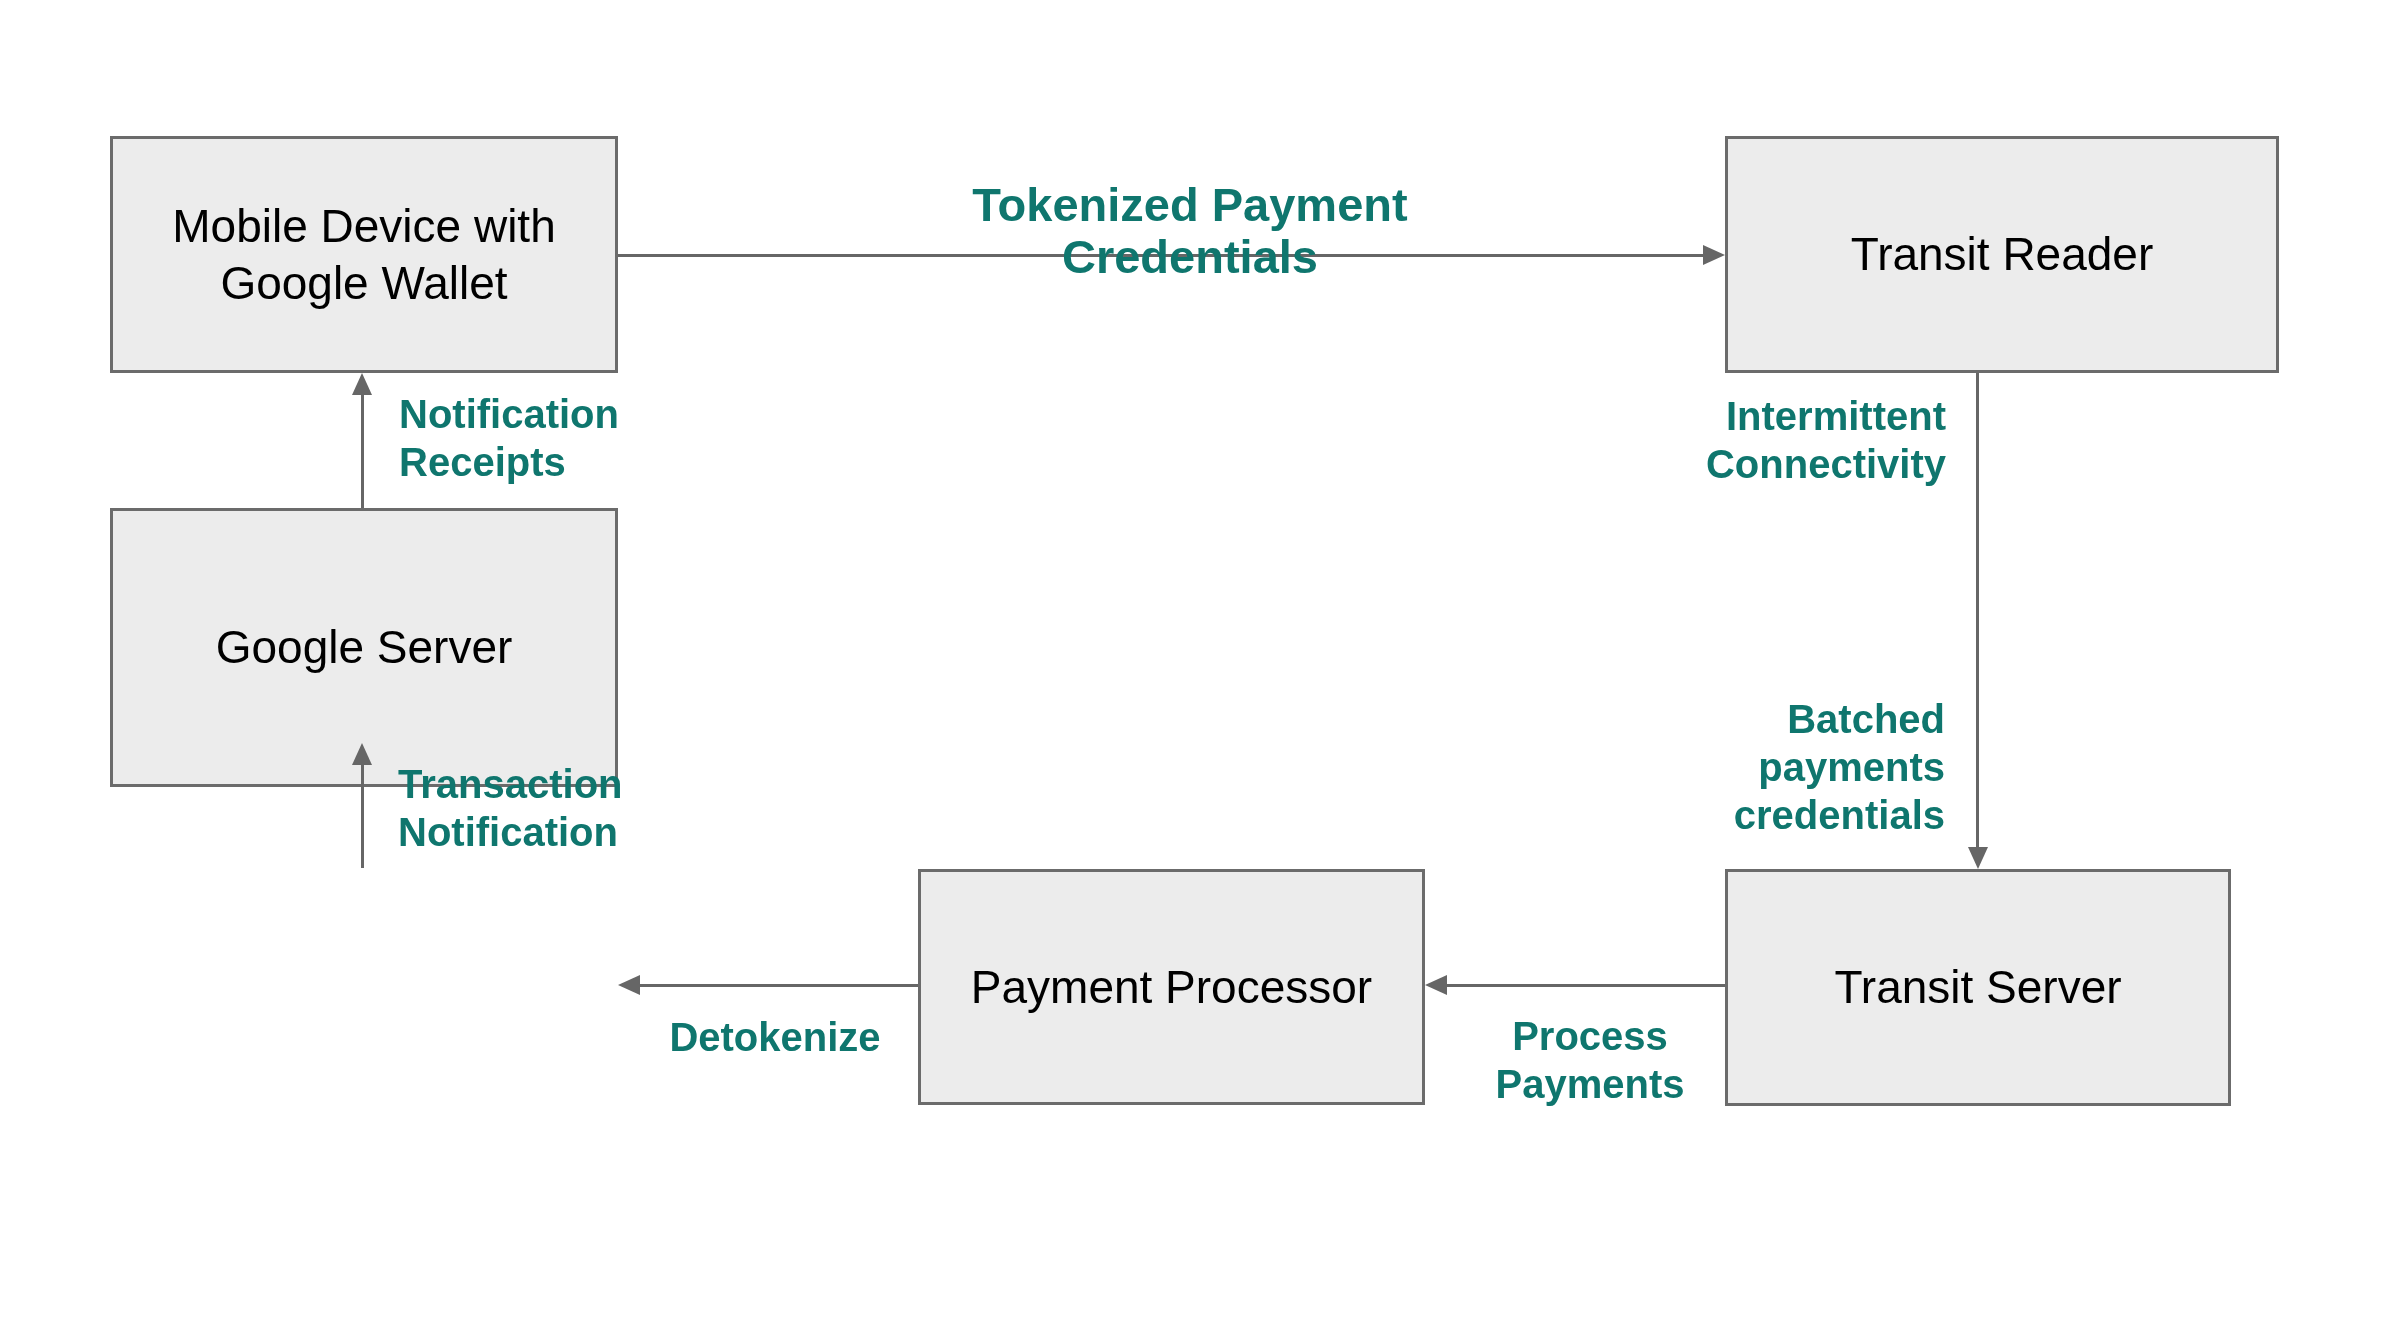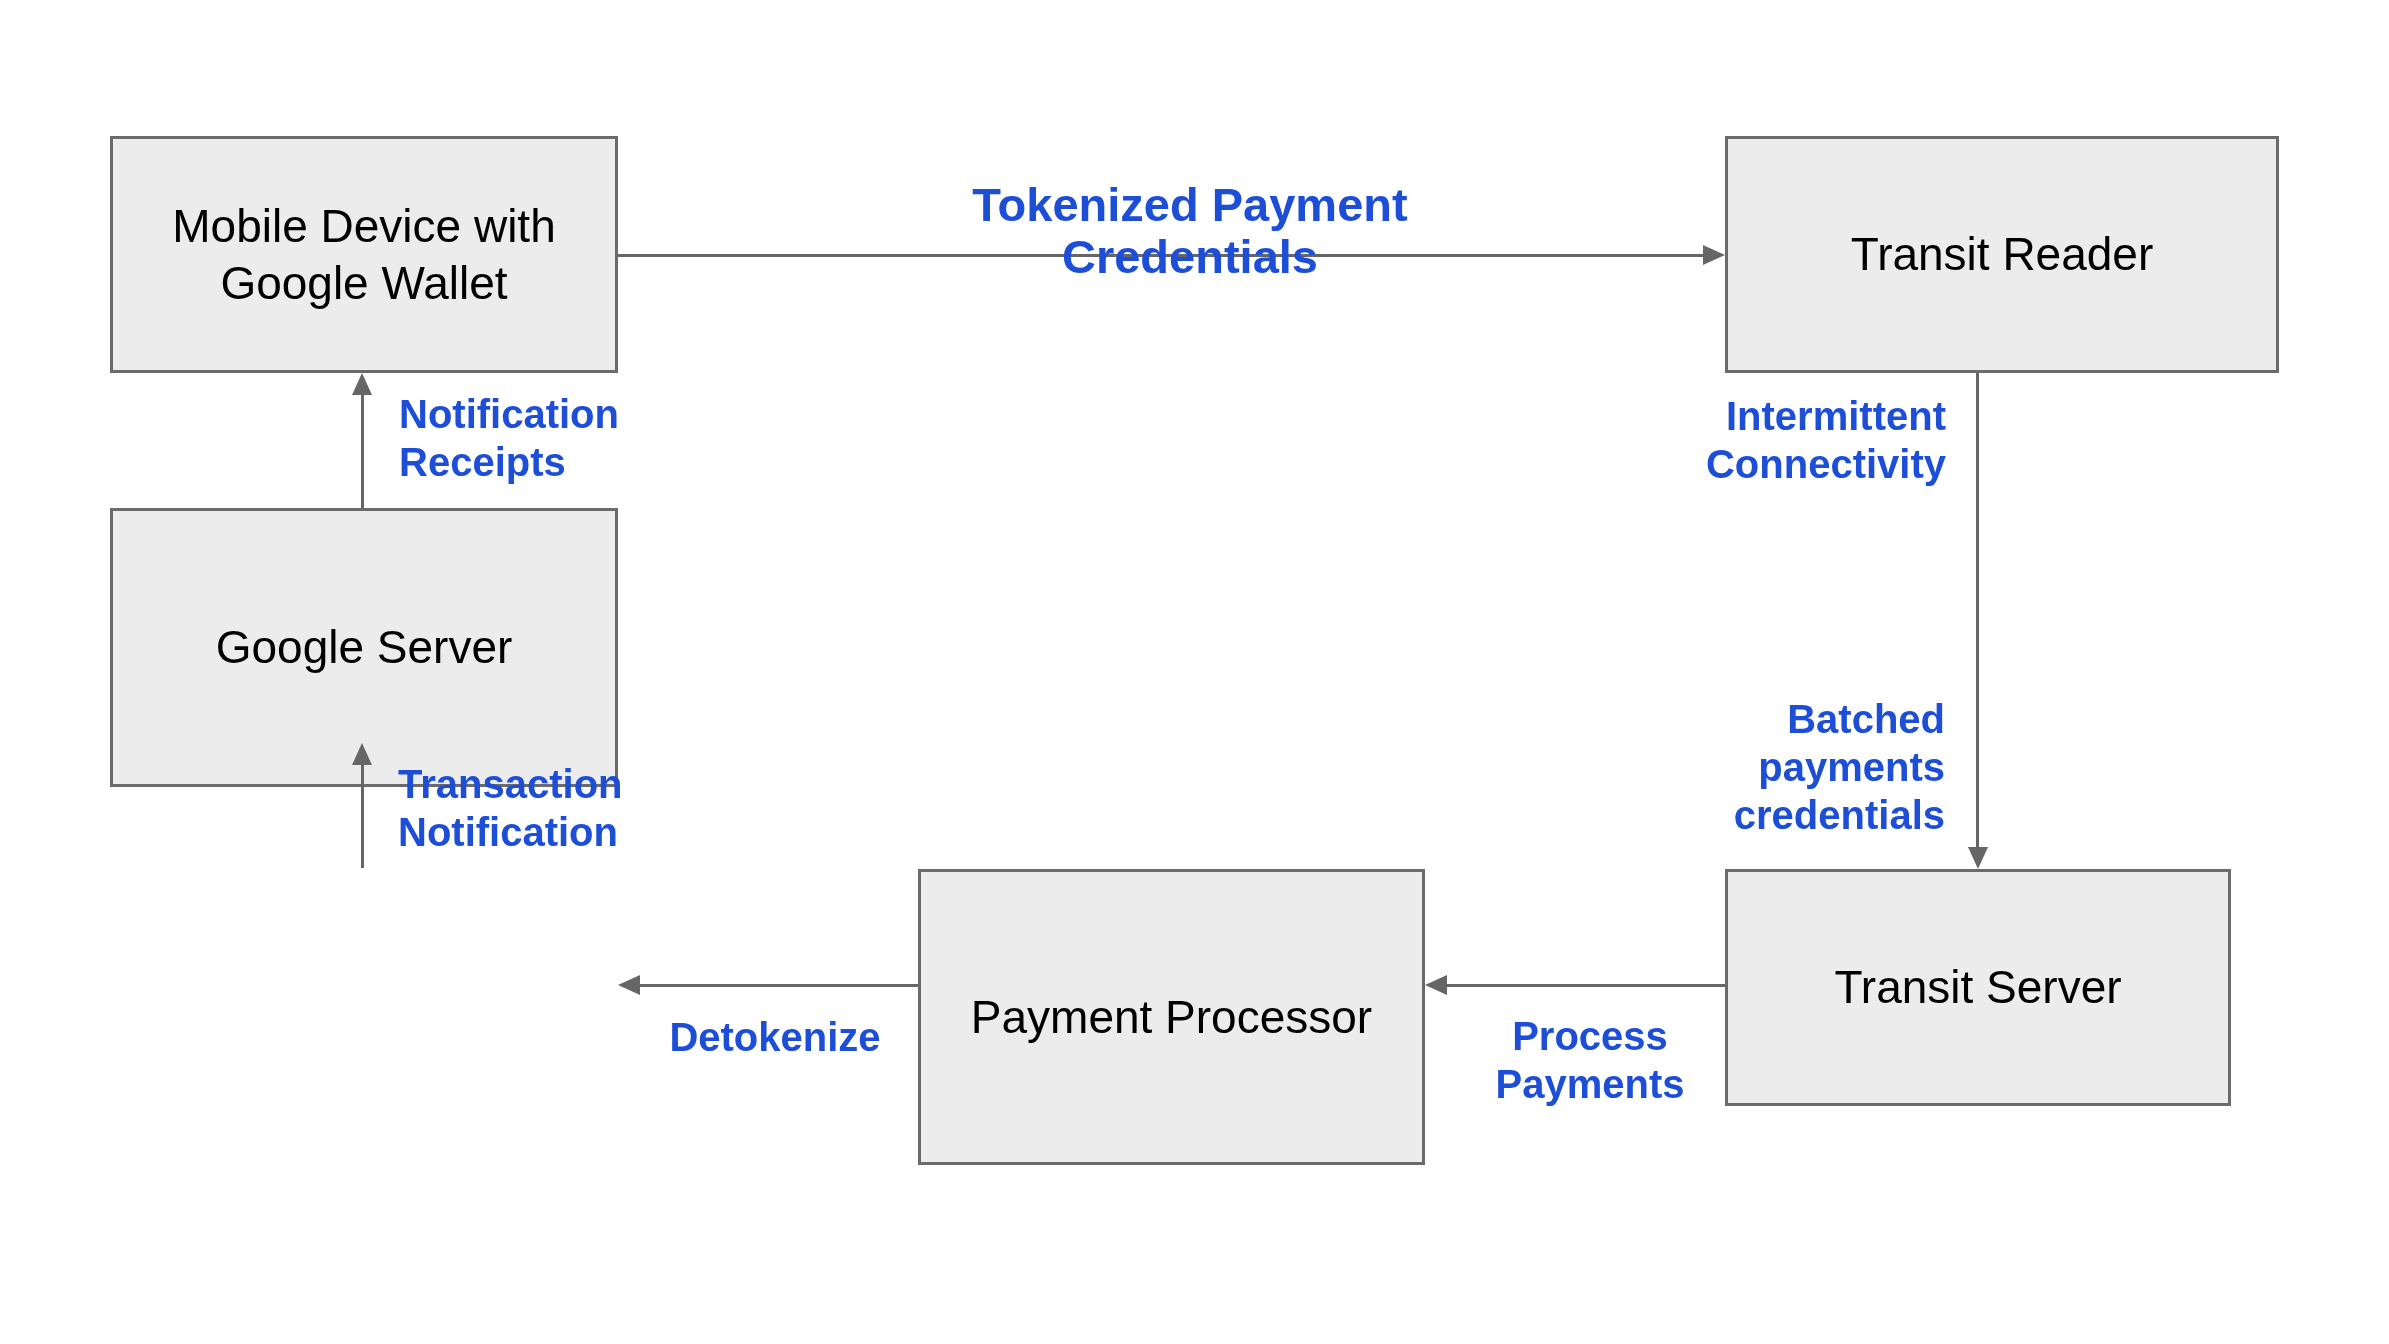--- a/index.html
+++ b/index.html
@@ -30,21 +30,21 @@
   .node-label {
     font-size: 46px;
     line-height: 57px;
     color: #000000;
     white-space: pre-line;
   }
   .node-mobile    { left: 110px;  top: 136px; width: 508px; height: 237px; }
   .node-reader    { left: 1725px; top: 136px; width: 554px; height: 237px; }
   .node-google    { left: 110px;  top: 508px; width: 508px; height: 279px; }
   .node-tsp       { left: 110px;  top: 868px; width: 508px; height: 239px; }
-  .node-processor { left: 918px;  top: 869px; width: 507px; height: 296px; }
+  .node-processor { left: 918px;  top: 869px; width: 507px; height: 236px; }
   .node-server    { left: 1725px; top: 869px; width: 506px; height: 237px; }
 
   
   .edge-line {
     position: absolute;
     background: #666666;
   }
   .line-tokenized    { left: 618px;    top: 254px; width: 1085px; height: 3px; }
   .line-intermittent { left: 1976px;   top: 373px; width: 3px;    height: 474px; }
   .line-process      { left: 1447px;   top: 984px; width: 278px;  height: 3px; }
@@ -84,21 +84,21 @@
   .head-detokenize   { left: 618px;  top: 975px; }
   .head-notification { left: 352px;  top: 373px; }
   .head-transaction  { left: 352px;  top: 743px; }
 
   
   .edge-label {
     position: absolute;
     font-weight: bold;
     font-size: 40px;
     line-height: 48px;
-    color: #1d4ed8;
+    color: #0f766e;
     white-space: pre-line;
   }
   .label-tokenized {
     left: 840px; top: 179px; width: 700px;
     text-align: center;
     font-size: 47px;
     line-height: 52px;
   }
   .label-intermittent { right: 443px; top: 392px; text-align: right; margin-left: 6px; }
   .label-batched      { right: 444px; top: 695px; text-align: right; }

